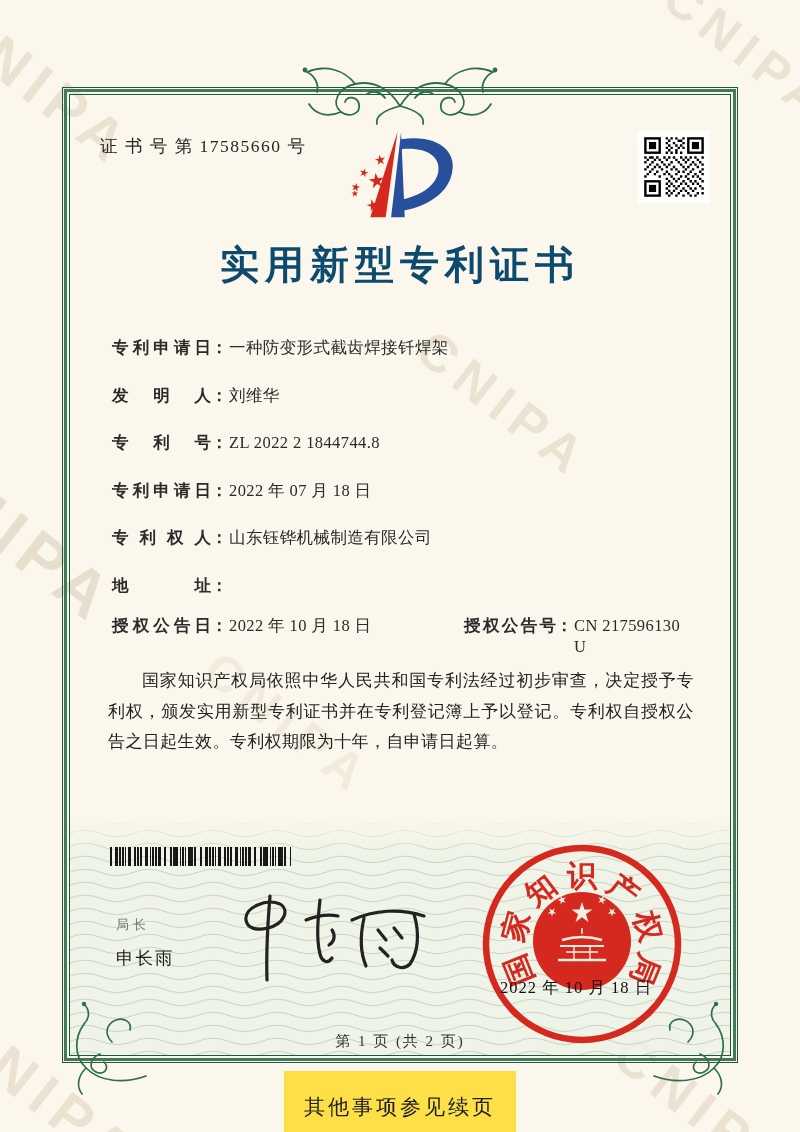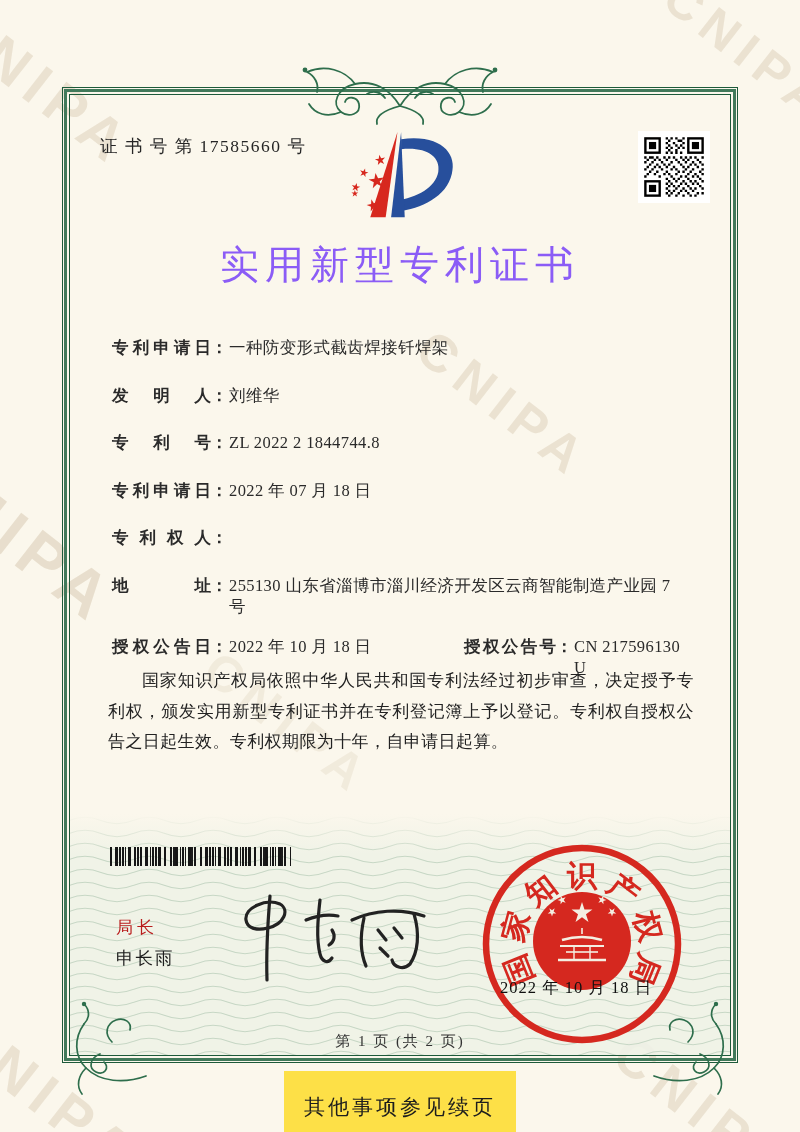--- a/index.html
+++ b/index.html
@@ -23,42 +23,42 @@
   .band{position:absolute;left:69px;top:814px;width:662px;height:242px;z-index:0}
   .band::after{content:'';position:absolute;left:0;top:0;width:100%;height:40px;
     background:linear-gradient(#fbf7ec,rgba(251,247,236,0))}
   
   .orn{position:absolute;z-index:2}
   .orn-br{transform:scaleX(-1)}
   
   .cert-no{position:absolute;left:100px;top:134px;font-size:17.5px;letter-spacing:1.5px;z-index:3}
   .logo{position:absolute;left:334px;top:121px;z-index:3}
   .qr{position:absolute;left:638px;top:131px;width:62px;height:62px;background:#fff;padding:5px;z-index:3}
-  .title{position:absolute;left:0;right:0;top:238px;text-align:center;font-size:39px;font-weight:400;
-         letter-spacing:6px;color:#8b5cf6;z-index:3}
+  .title{position:absolute;left:0;right:0;top:238px;text-align:center;font-size:39px;font-weight:700;
+         letter-spacing:6px;color:#0c4a6e;z-index:3}
   
   .fields{position:absolute;left:112px;top:337px;width:580px;font-size:16.5px;z-index:3;color:#2a2a2a}
   .frow{display:flex;line-height:21px;margin-bottom:26.5px}
   .lab{width:99px;flex:none;text-align:justify;text-align-last:justify;font-weight:700}
   .colon{width:18px;flex:none;font-weight:700}
   .val{max-width:446px;letter-spacing:.4px}
   .frow-addr{margin-bottom:19px}
   .gdate{width:190px;flex:none}
   .lab2{width:92px;flex:none;text-align:justify;text-align-last:justify;font-weight:700;margin-left:45px}
   
   .body-text{position:absolute;left:100px;top:658px;width:602px;font-size:17px;line-height:30.5px;
     text-align:justify;letter-spacing:.4px;z-index:3;color:#222}
   .body-text p{margin:8px;text-indent:2em}
   
   .barcode{position:absolute;left:110px;top:847px;width:181px;height:19px;z-index:3;
     background-image:
       repeating-linear-gradient(90deg,#161616 0 2px,transparent 2px 6px),
       repeating-linear-gradient(90deg,#161616 0 1px,transparent 1px 5px),
       repeating-linear-gradient(90deg,#1b1b1b 0 2px,transparent 2px 9px);}
-  .director{position:absolute;left:116px;top:916px;font-size:17px;letter-spacing:4px;z-index:3;color:#b91c1c}
+  .director{position:absolute;left:116px;top:916px;font-size:13px;letter-spacing:4px;z-index:3;color:#737373}
   .director-name{position:absolute;left:116px;top:946px;font-size:17.5px;letter-spacing:2px;z-index:3;color:#1d1d1d}
   .signature{position:absolute;left:232px;top:890px;z-index:4}
   .seal{position:absolute;left:478px;top:840px;z-index:3}
   .seal-date{position:absolute;left:500px;top:977px;font-size:16.5px;letter-spacing:1px;color:#101010;z-index:5}
   .page-ind{position:absolute;left:0;right:0;top:1032px;text-align:center;font-size:15px;letter-spacing:2px;z-index:3;color:#333}
   .cont-note{position:absolute;left:50%;top:1071px;transform:translateX(-50%);background:#fde047;
     padding:22px 20px;font-size:21px;letter-spacing:3px;z-index:3;color:#1d1d1d;white-space:nowrap}
 </style>
 </head>
 <body>
@@ -171,25 +171,25 @@
     <span class="val">ZL 2022 2 1844744.8</span>
   </div>
   <div class="frow">
     <span class="lab">专利申请日</span>
       <span class="colon">：</span>
     <span class="val">2022 年 07 月 18 日</span>
   </div>
   <div class="frow">
     <span class="lab">专利权人</span>
       <span class="colon">：</span>
+    <span class="val">山东钰铧机械制造有限公司</span>
   </div>
   <div class="frow frow-addr">
     <span class="lab">地址</span>
       <span class="colon">：</span>
-    <span class="val">255130 山东省淄博市淄川经济开发区云商智能制造产业园 7 号</span>
   </div>
   <div class="frow">
     <span class="lab">授权公告日</span>
       <span class="colon">：</span>
     <span class="val gdate">2022 年 10 月 18 日</span>
     <span class="lab2">授权公告号</span>
       <span class="colon">：</span>
     <span class="val">CN 217596130 U</span>
   </div>
 </div>

